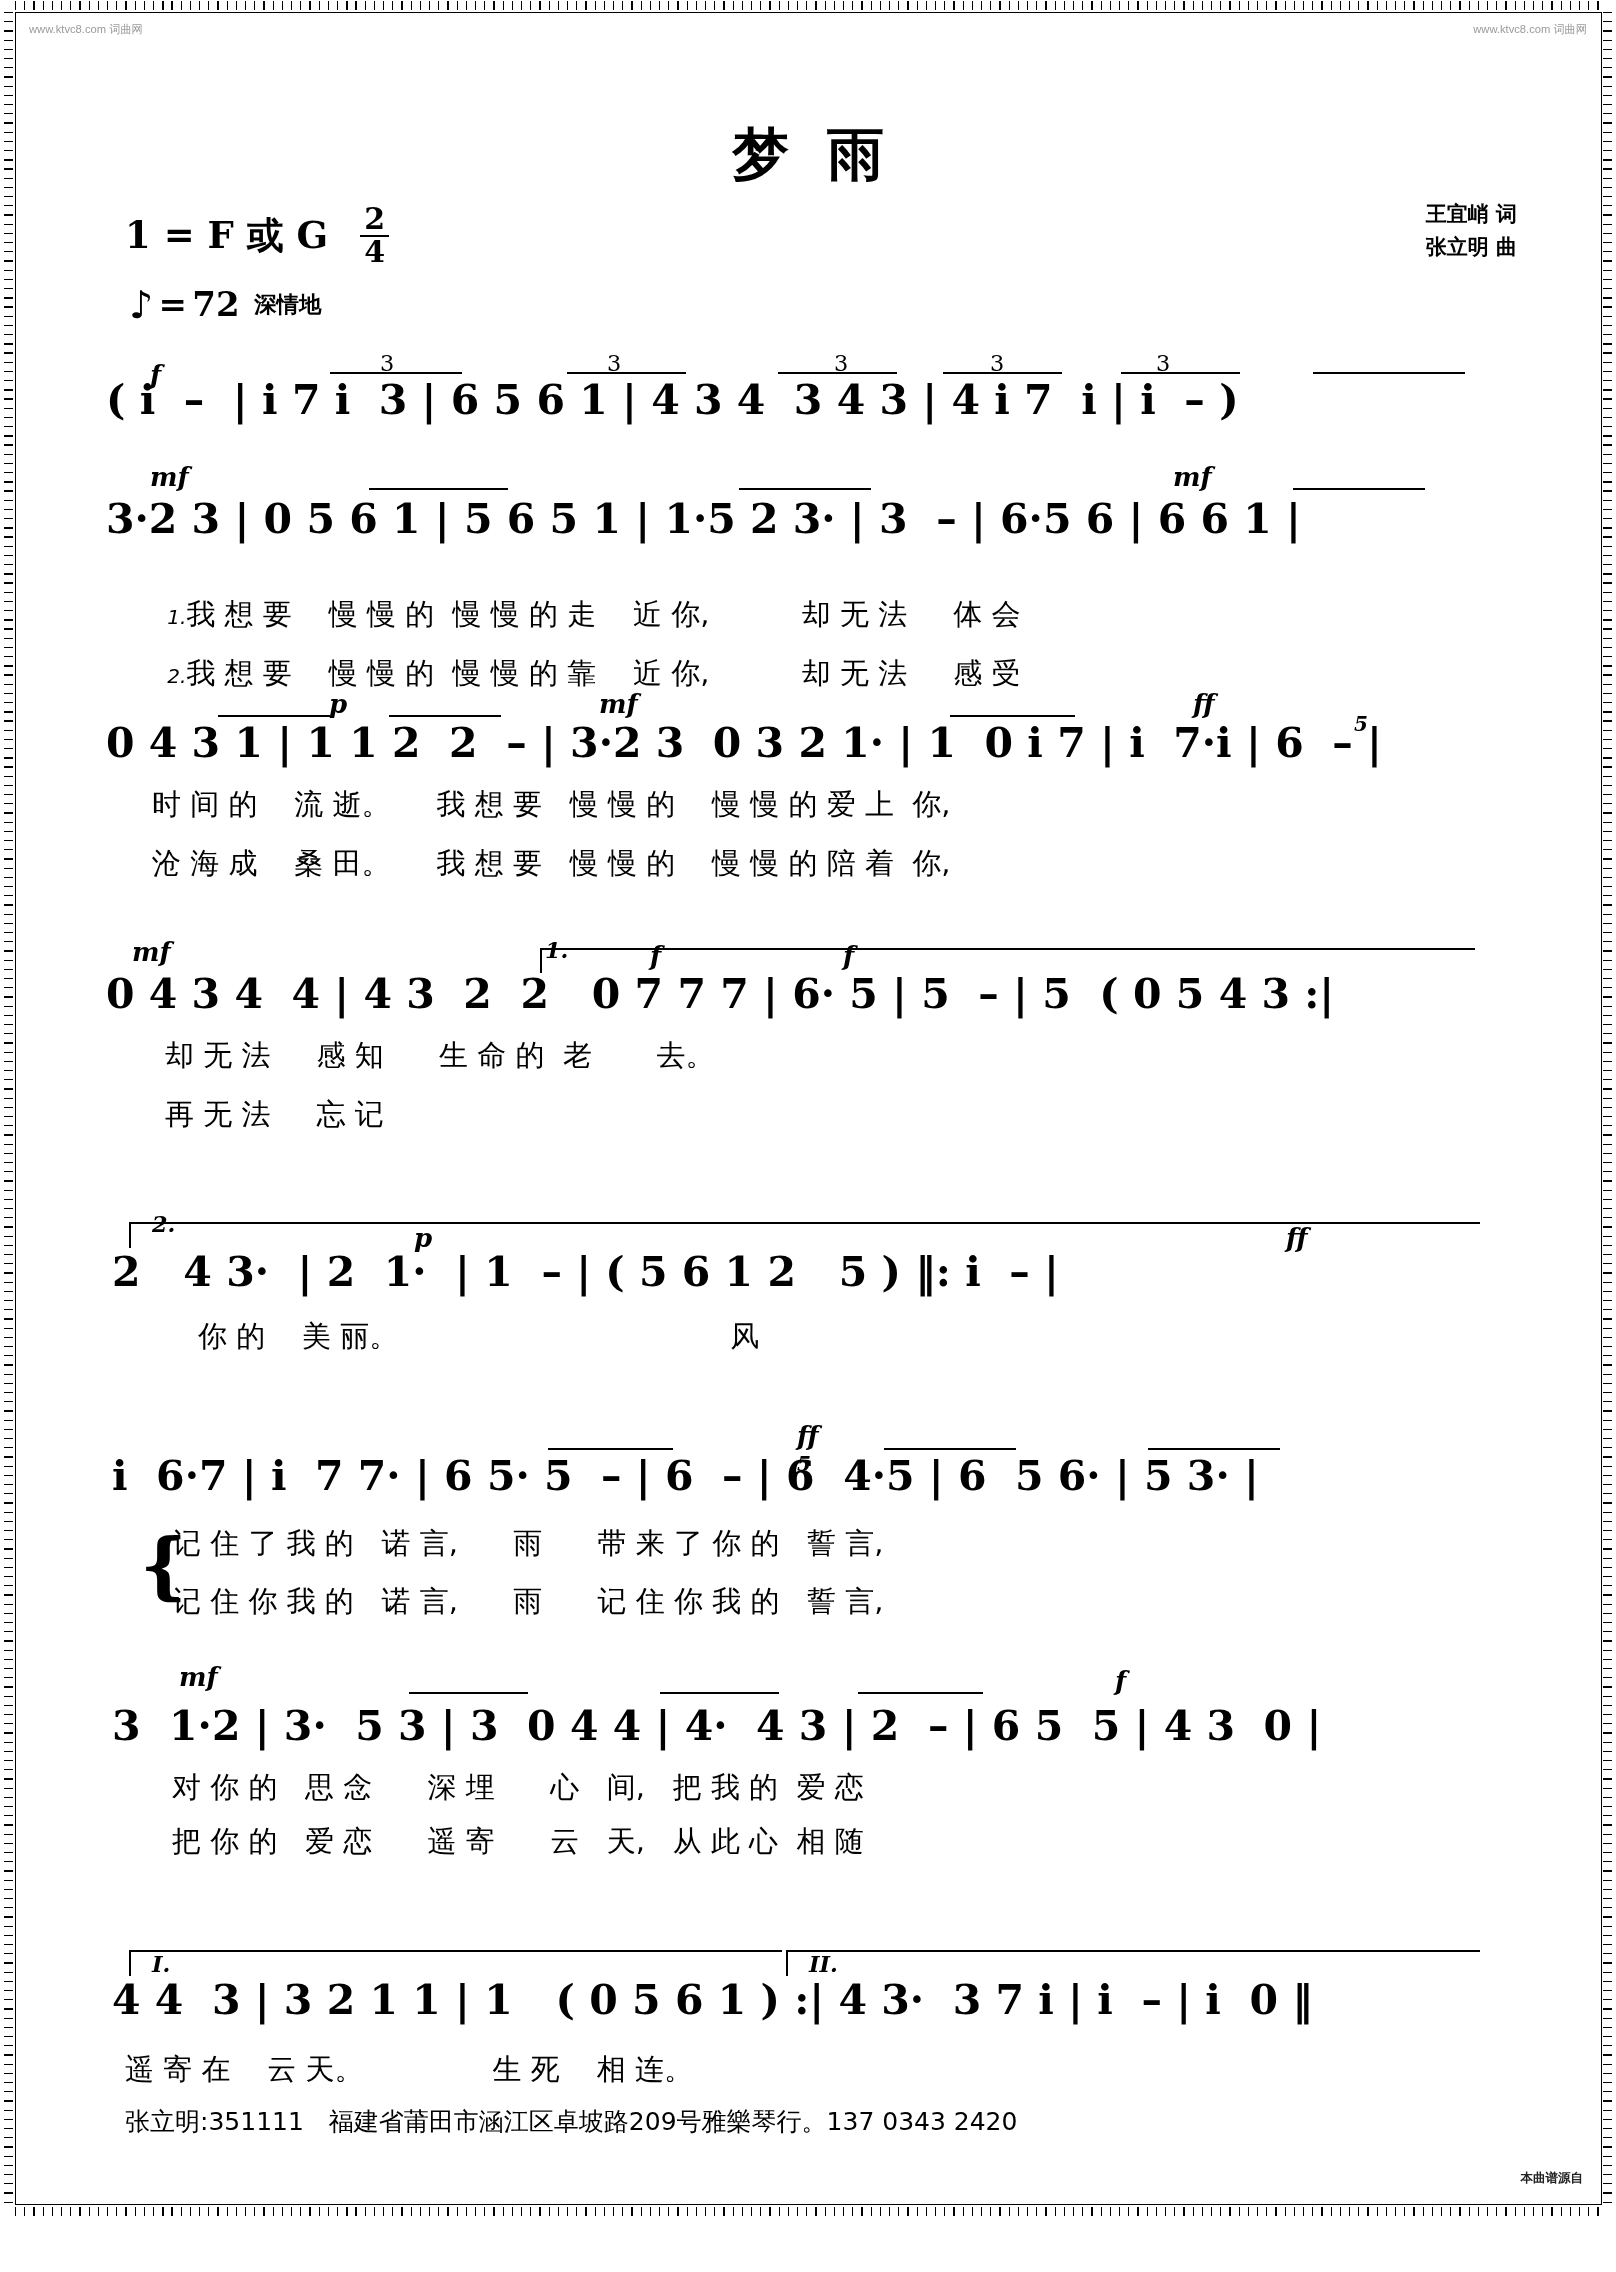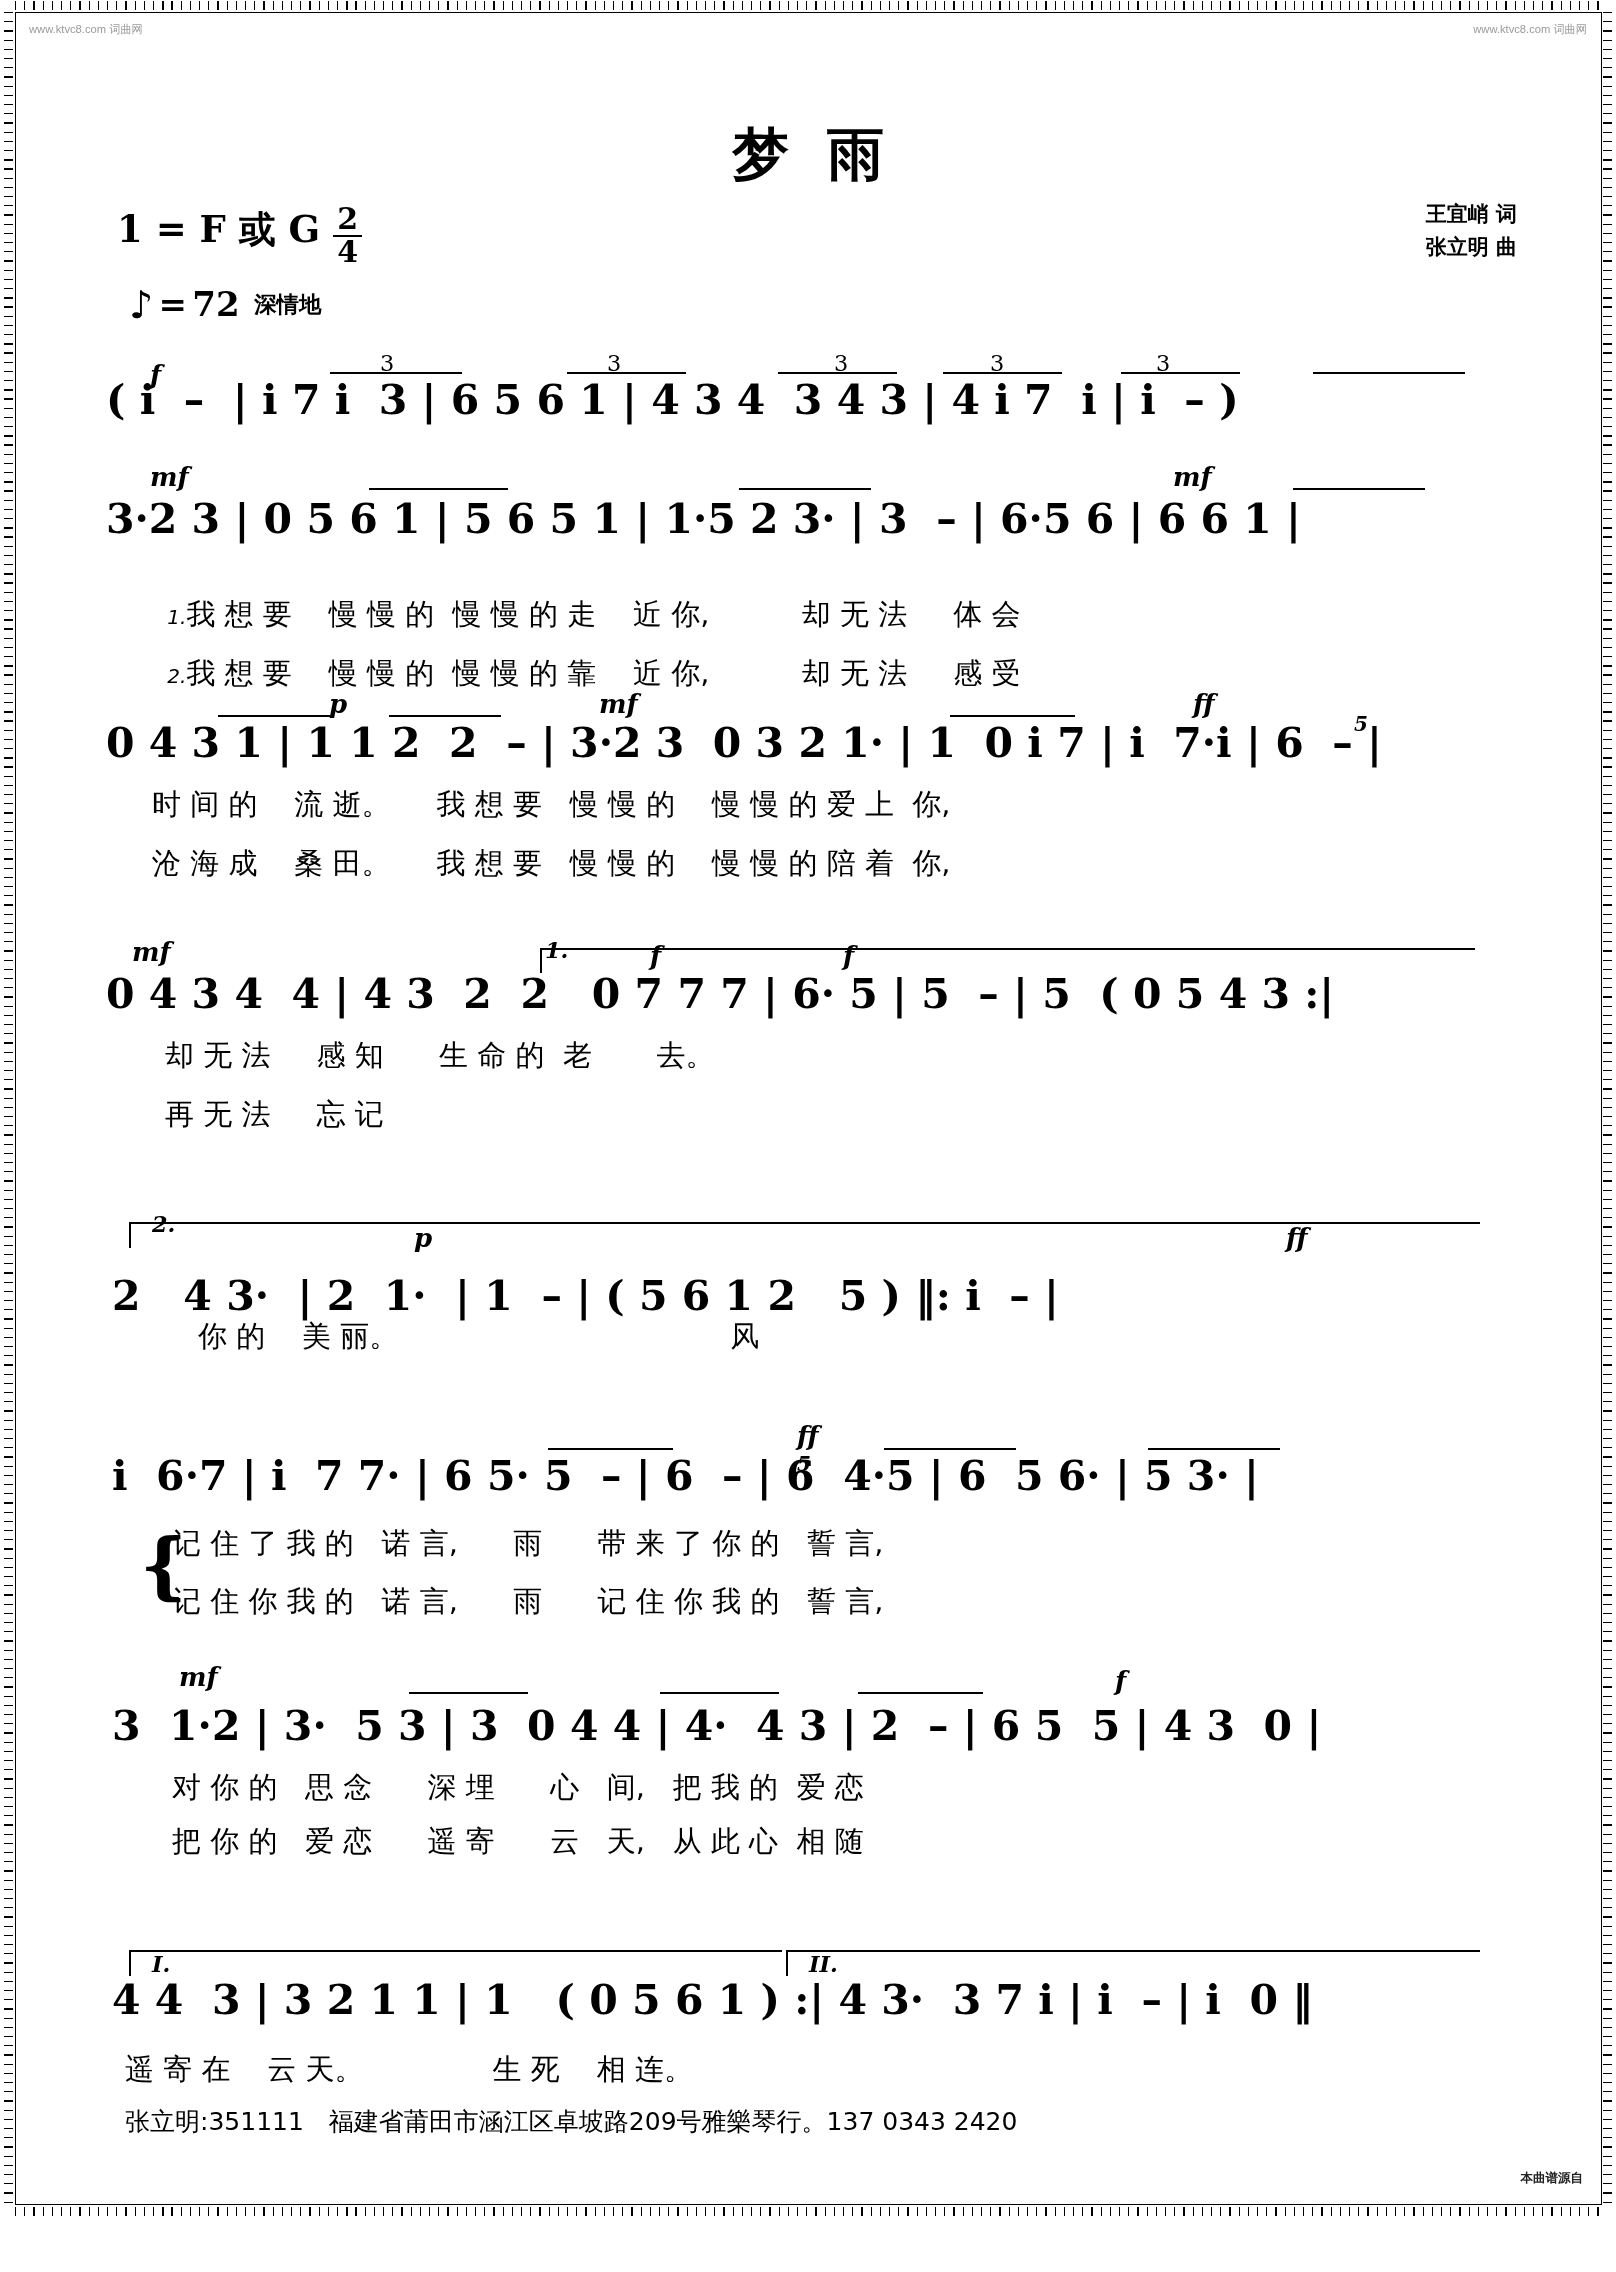--- a/index.html
+++ b/index.html
@@ -55,24 +55,24 @@
   }
   .credits {
     position:absolute; right:99px; top:198px;
     font-size:21px; font-weight:bold;
     font-family:"DejaVu Serif", serif;
     line-height:1.55;
     text-align:left;
   }
 
   .keyblock {
-    position:absolute; left:117px; top:205px;
+    position:absolute; left:125px; top:205px;
     font-size:37px; font-weight:bold;
     font-family:"DejaVu Serif", serif;
-    display:flex; align-items:flex-start; gap:4px;
+    display:flex; align-items:center; gap:23px;
   }
   .meter {
     display:inline-flex; flex-direction:column; align-items:center;
     font-size:30px; line-height:0.95; margin-left:9.2px; font-weight:bold;
   }
   .meter .num { border-bottom:2.6px solid #000; padding:0 4px 1.3px 4px; }
   .meter .den { padding-top:1.3px; }
 
   .tempo {
     position:absolute; left:129px; top:284px;
@@ -211,21 +211,21 @@
     <div class="lyric" style="position:absolute; left:165px; top:99px;">却 无 法     感 知      生 命 的  老       去。</div>
     <div class="lyric" style="position:absolute; left:165px; top:158px;">再 无 法     忘 记</div>
   </div>
 
   <div class="system" style="top:1207px;">
     <span class="mark" style="position:absolute; left:152px; top:4px;">2.</span>
     <div class="hline" style="left:129px; top:14.5px; width:1351px;"></div>
     <div class="vline" style="left:129px; top:14.5px; height:26px;"></div>
     <span class="dyn" style="position:absolute; left:414px; top:16px;">p</span>
     <span class="dyn" style="position:absolute; left:1286px; top:16px;">ff</span>
-    <div class="notes" style="position:absolute; left:112px; top:41px;margin-top:24px;">2   4 3·  | 2  1·  | 1  – | ( 5 6 1 2   5 ) ‖: i  – |</div>
+    <div class="notes" style="position:absolute; left:112px; top:41px;">2   4 3·  | 2  1·  | 1  – | ( 5 6 1 2   5 ) ‖: i  – |</div>
     <div class="lyric" style="position:absolute; left:198px; top:110px;">你 的    美 丽。                                    风</div>
   </div>
 
   <div class="system" style="top:1418px;">
     <span class="dyn" style="position:absolute; left:797px; top:2.6px;">ff</span>
     <div class="hline" style="left:548px; top:30px; width:125px;"></div>
     <div class="hline" style="left:884px; top:30px; width:132px;"></div>
     <div class="hline" style="left:1148px; top:30px; width:132px;"></div>
     <div class="notes" style="position:absolute; left:112px; top:34px;">i  6·7 | i  7 7· | 6 5· 5  – | 6  – | 6  4·5 | 6  5 6· | 5 3· |</div>
     <span class="mark" style="position:absolute; left:797px; top:34px; font-size:20px;">5</span>

